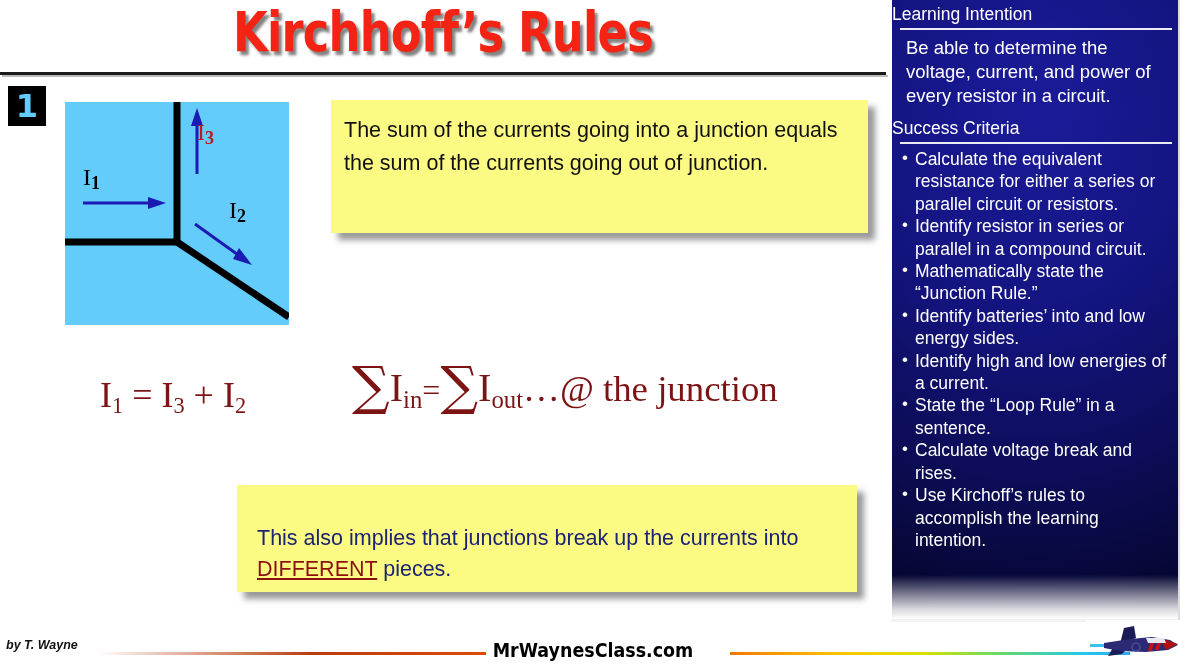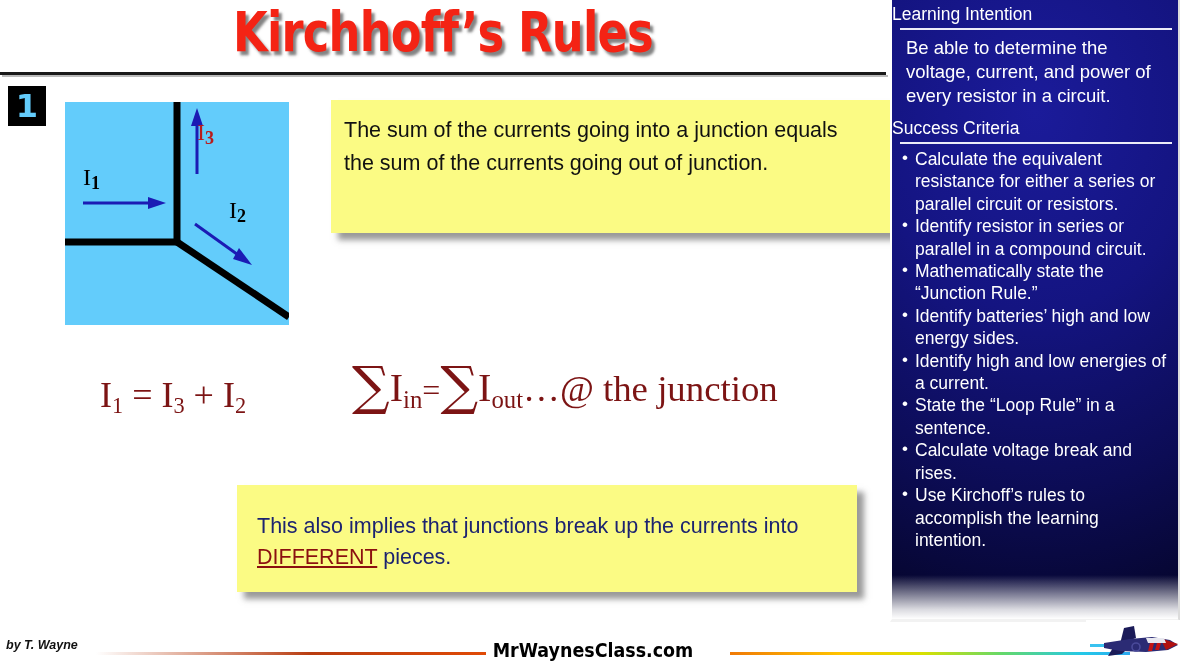--- a/index.html
+++ b/index.html
@@ -79,37 +79,37 @@
   #diagram svg { display: block; }
 
   
   .yellow-box {
     position: absolute;
     background: #fbfb84;
     box-shadow: 7px 7px 6px rgba(70,70,70,0.55);
   }
   #rule-box {
     left: 331px; top: 100px;
-    width: 537px; height: 133px; padding-left: 36px;
+    width: 537px; height: 133px;
   }
   #rule-text {
     position: absolute;
     left: 13px; top: 14px;
     width: 512px;
     font-size: 21.5px;
     line-height: 33px;
     color: #111111;
   }
   #implies-box {
     left: 237px; top: 485px;
     width: 620px; height: 107px;
   }
   #implies-text {
     position: absolute;
-    left: 20px; top: 26px;
+    left: 20px; top: 38px;
     width: 590px;
     font-size: 21.5px;
     line-height: 31px;
     color: #1c2370;
   }
   #implies-text .hilite {
     color: #8b1010;
     text-decoration: underline;
     font-weight: normal;
   }
@@ -314,21 +314,21 @@
 <div id="sidebar">
   <div class="sb-heading">Learning Intention</div>
   <div class="sb-divider"></div>
   <div id="sb-intent-text">Be able to determine the voltage, current, and power of every resistor in a circuit.</div>
   <div class="sb-heading">Success Criteria</div>
   <div class="sb-divider"></div>
   <ul id="sb-criteria-list">
     <li>Calculate the equivalent resistance for either a series or parallel circuit or resistors.</li>
     <li>Identify resistor in series or parallel in a compound circuit.</li>
     <li>Mathematically state the “Junction Rule.”</li>
-    <li>Identify batteries’ high and low energy sides.</li>
+    <li>Identify batteries’ into and low energy sides.</li>
     <li>Identify high and low energies of a current.</li>
     <li>State the “Loop Rule” in a sentence.</li>
     <li>Calculate voltage break and rises.</li>
     <li>Use Kirchoff’s rules to accomplish the learning intention.</li>
   </ul>
 </div>
 
 <div id="footer">
   <div id="footer-author">by T. Wayne</div>
   <div id="footer-line-left"></div>

